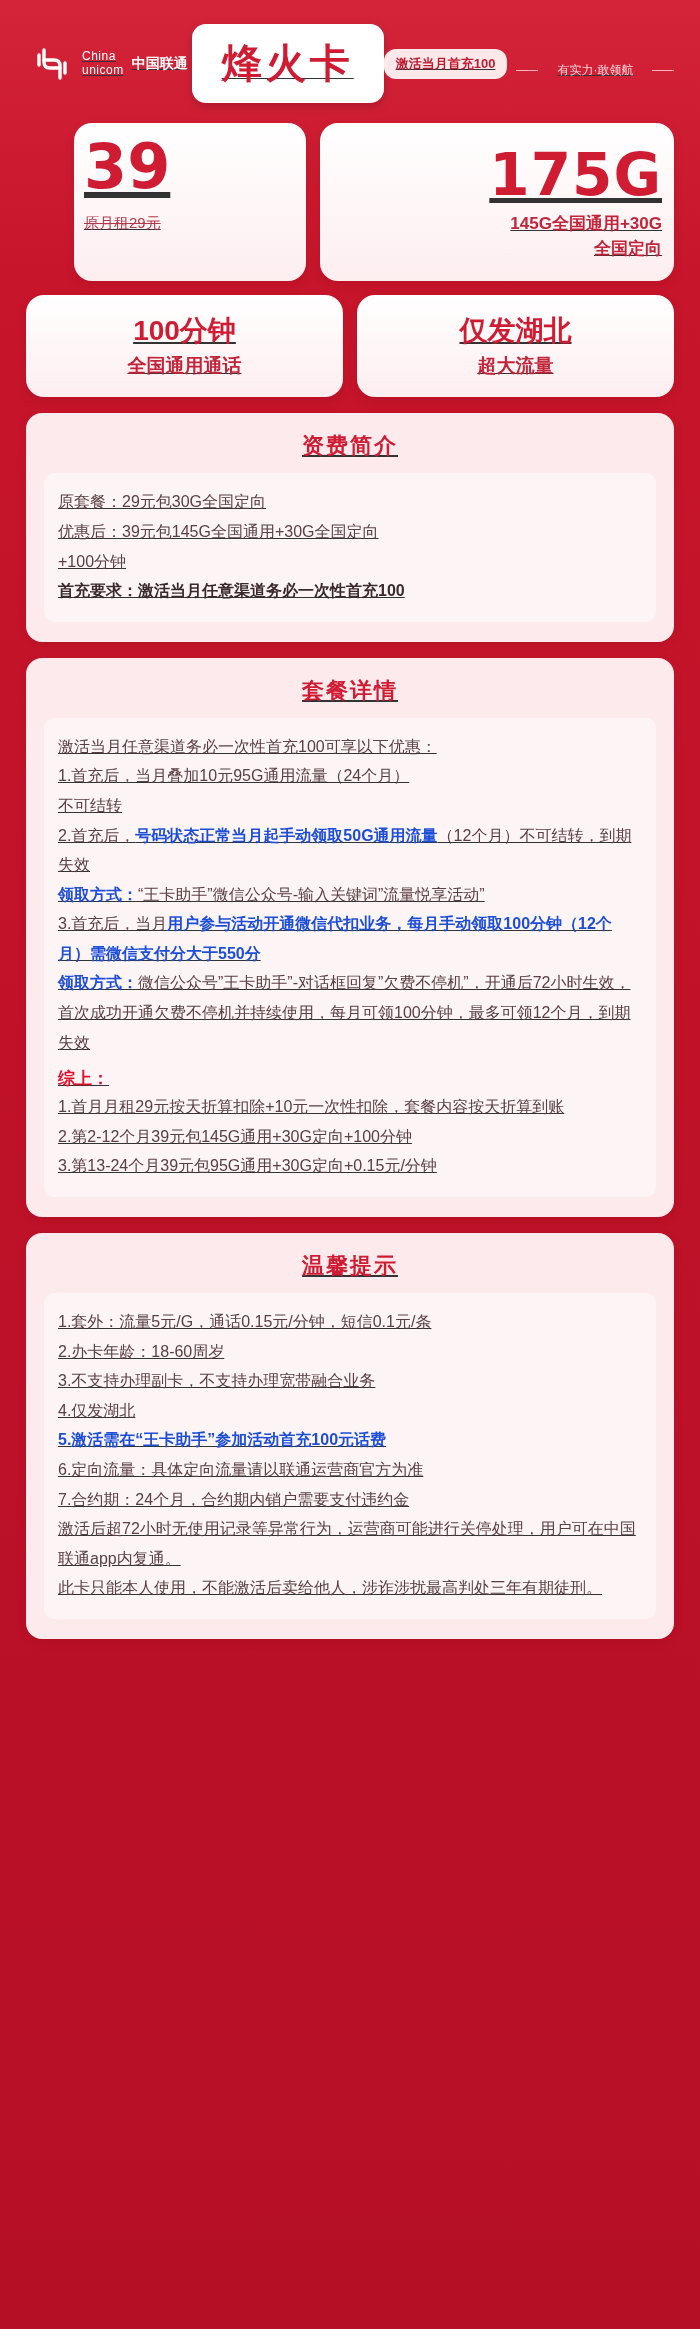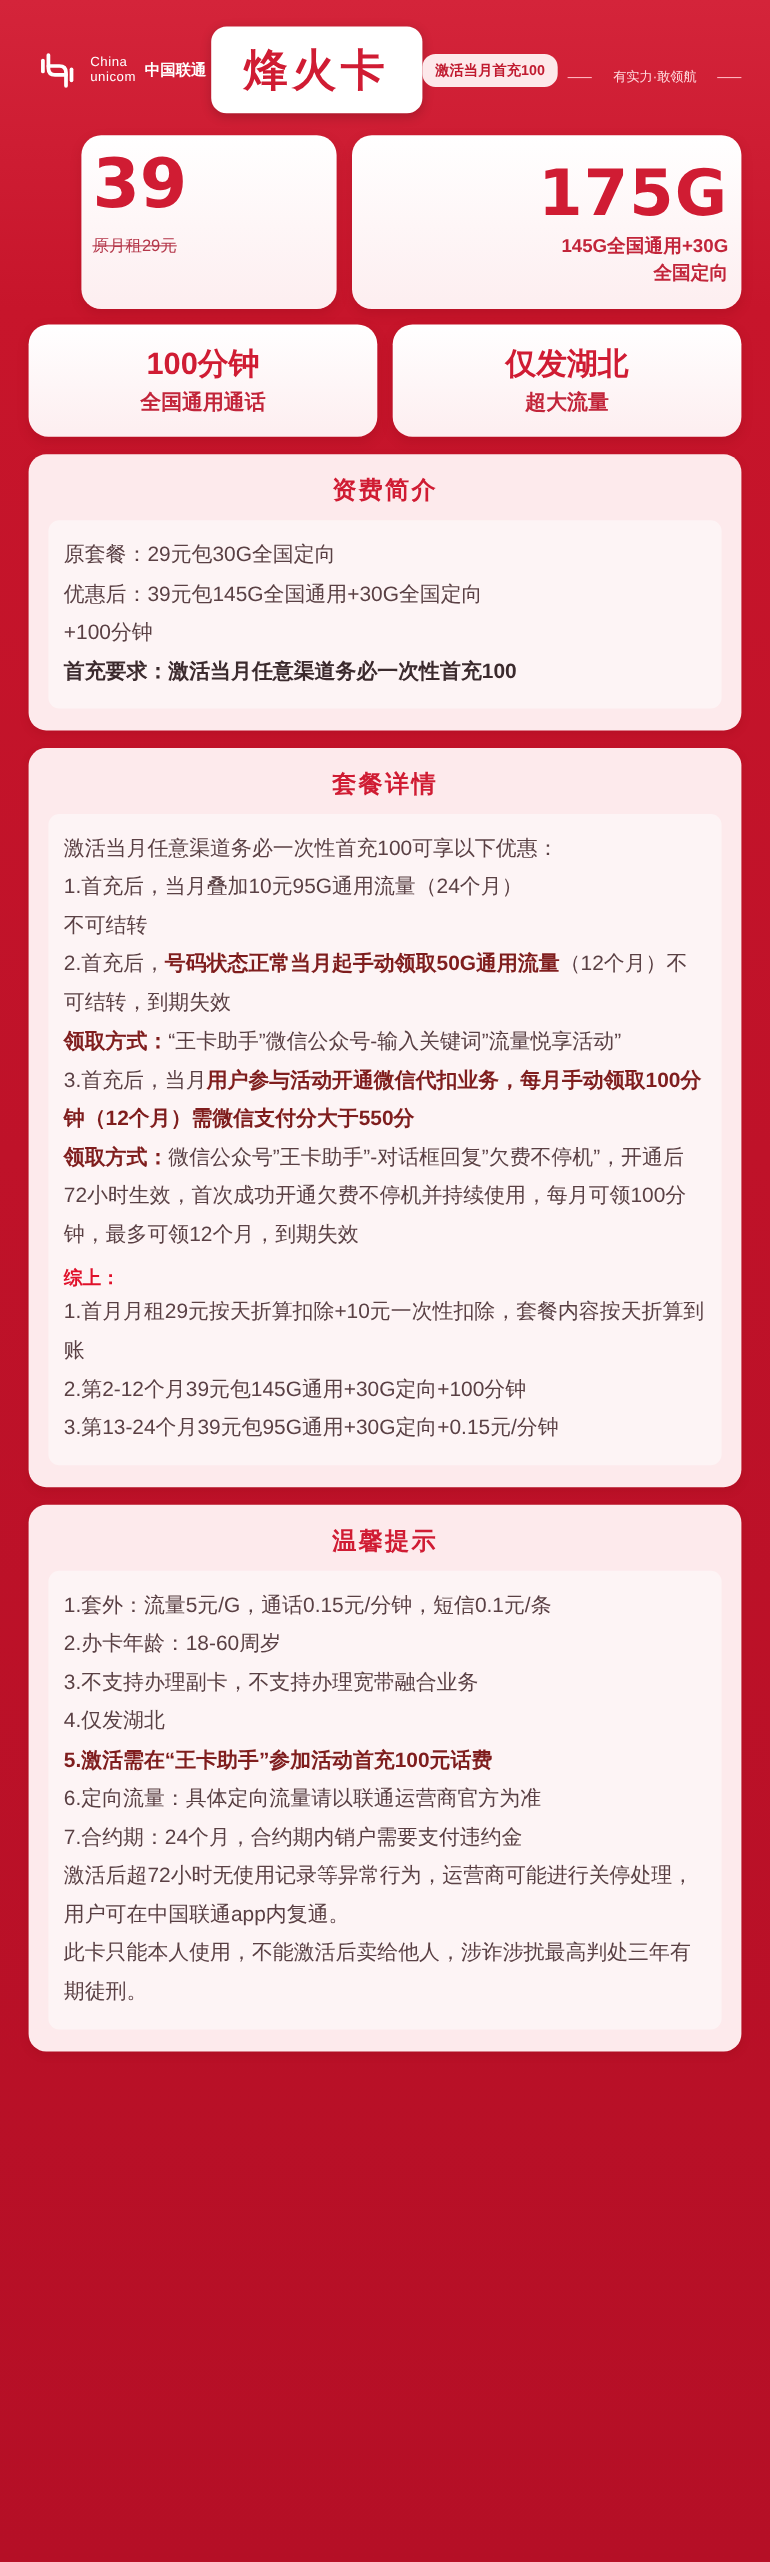--- a/index.html
+++ b/index.html
@@ -7,20 +7,21 @@
     width: 700px;
     font-family: "Liberation Sans", sans-serif;
     background: #c9182b;
     color: #333;
   }
   .poster {
     width: 700px;
     min-height: 2329px;
     background: linear-gradient(180deg, #d4243a 0%, #c7152b 12%, #bf1229 45%, #b50f26 100%);
     padding: 18px 26px 30px 26px;
+    text-decoration: underline;
   }
 
   
   .header {
     display: flex;
     align-items: center;
     justify-content: space-between;
     padding: 6px 4px 10px 4px;
   }
   .brand {
@@ -176,30 +177,30 @@
     color: #d01c33;
     letter-spacing: 2px;
     padding: 2px 0 12px 0;
   }
   .panel-body {
     background: #fdf4f5;
     border-radius: 10px;
     padding: 14px 14px 16px 14px;
   }
   .ln-item {
-    font-size: 19px;
+    font-size: 16px;
     line-height: 1.85;
     color: #5a4044;
   }
   .ln-item.strong {
     font-weight: bold;
     color: #3b2a2d;
   }
   .hl {
-    color: #7f1d1d;
+    color: #1d4ed8;
     font-weight: bold;
   }
   .sect-head {
     font-size: 17px;
     font-weight: bold;
     color: #e0102a;
     margin-top: 10px;
     margin-bottom: 2px;
   }
 </style>

